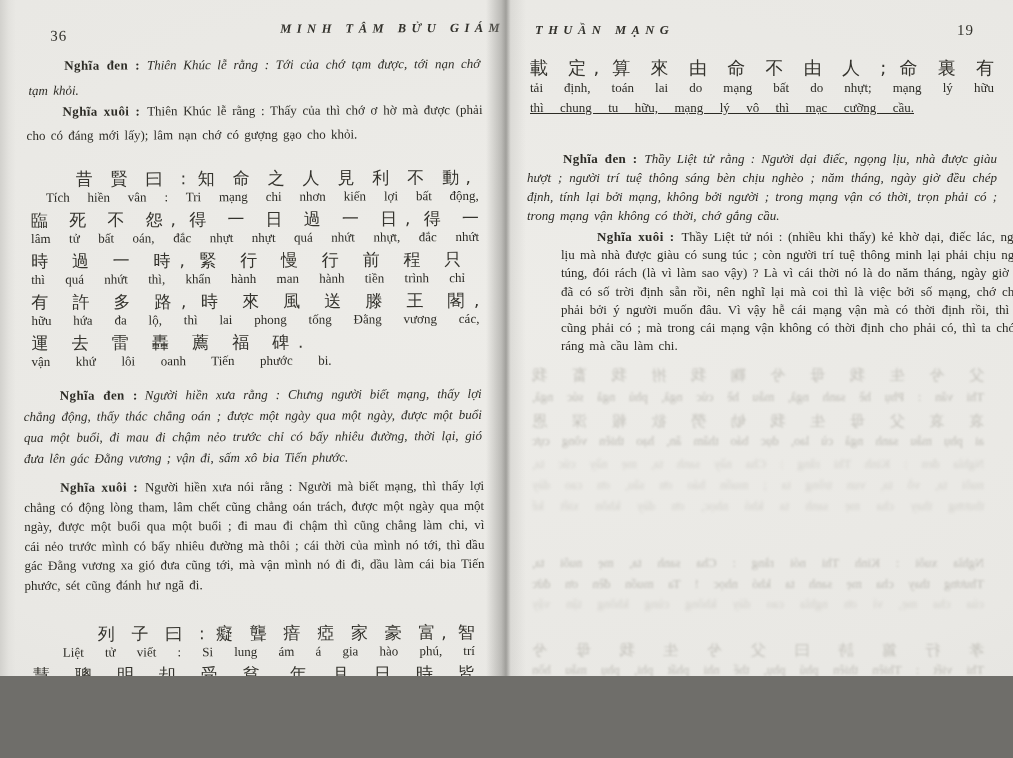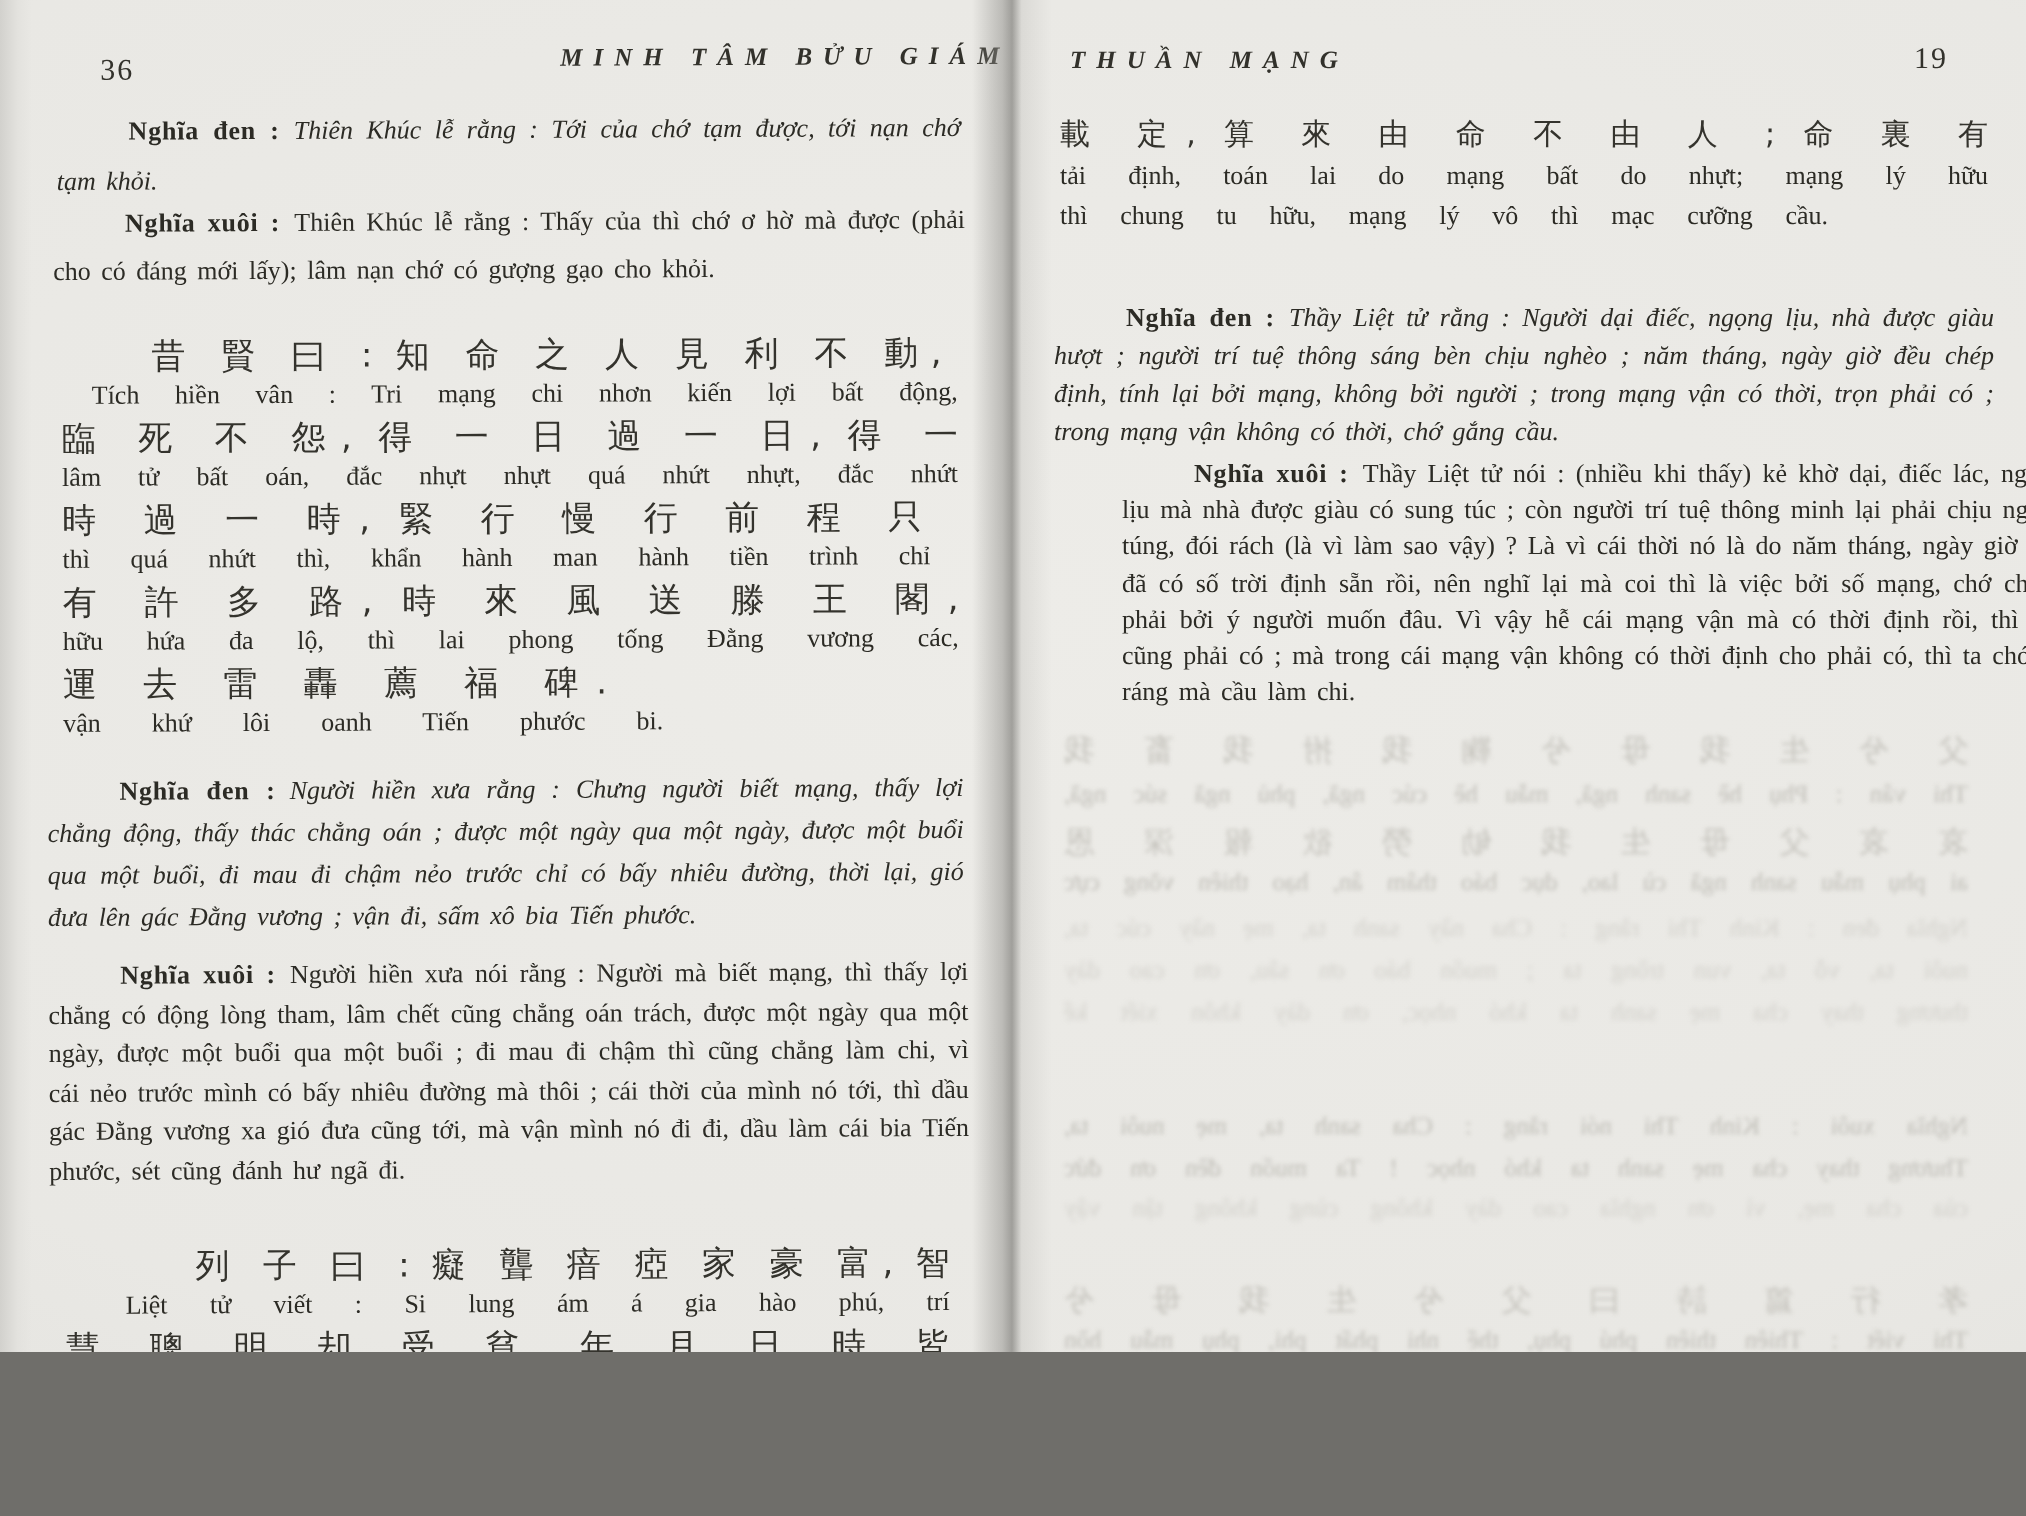--- a/index.html
+++ b/index.html
@@ -22,31 +22,31 @@
   .para{position:absolute;margin:0;text-align:justify;font-size:13px;word-spacing:2px;
     text-indent:36px;color:#2c2b25;}
   .lbl{font-weight:bold;margin-right:7px;letter-spacing:.4px;}
   .it{font-style:italic;}
   .verse{position:absolute;}
   .cn{font-family:"DejaVu Sans","Liberation Sans",sans-serif;
     text-align:justify;text-align-last:justify;color:#34332d;}
   .verse .cn{height:24px;line-height:24px;font-size:17px;}
   .verse .vi{height:17px;line-height:14px;font-size:13px;
     text-align:justify;text-align-last:justify;color:#2c2b25;}
-  .rp-verse .cn{height:25px;line-height:25px;font-size:15px;}
+  .rp-verse .cn{height:25px;line-height:25px;font-size:18px;}
   .rp-verse .vi{height:20px;line-height:15px;font-size:13px;
     text-align:justify;text-align-last:justify;}
   .ind65{padding-left:65px;}
   .ind45{padding-left:45px;}
   .ind30{padding-left:30px;}
   .ind15{padding-left:15px;}
   .w60{width:272px;}
   .w64{width:300px;}
   .w78{width:368px;}
-  .w80{width:384px;}
+  .w80{width:384px;text-decoration:underline;}
   .bleed-line{position:absolute;left:20px;width:452px;margin:0;
     transform:scaleX(-1);filter:blur(1.1px);
     text-align:justify;text-align-last:justify;
     font-size:12.5px;color:#b7b5ae;opacity:.85;white-space:nowrap;overflow:hidden;}
   .bleed-line.cn-b{font-family:"DejaVu Sans","Liberation Sans",sans-serif;
     font-size:15px;color:#bdbbb4;}
   .bleed-line.b-faint{color:#c9c7c1;opacity:.7;filter:blur(1.4px);}
   .watermark{position:absolute;left:8px;top:719px;margin:0;
     font-family:"Liberation Sans","DejaVu Sans",sans-serif;
     font-weight:bold;font-size:25px;letter-spacing:-.5px;color:#d0241c;

